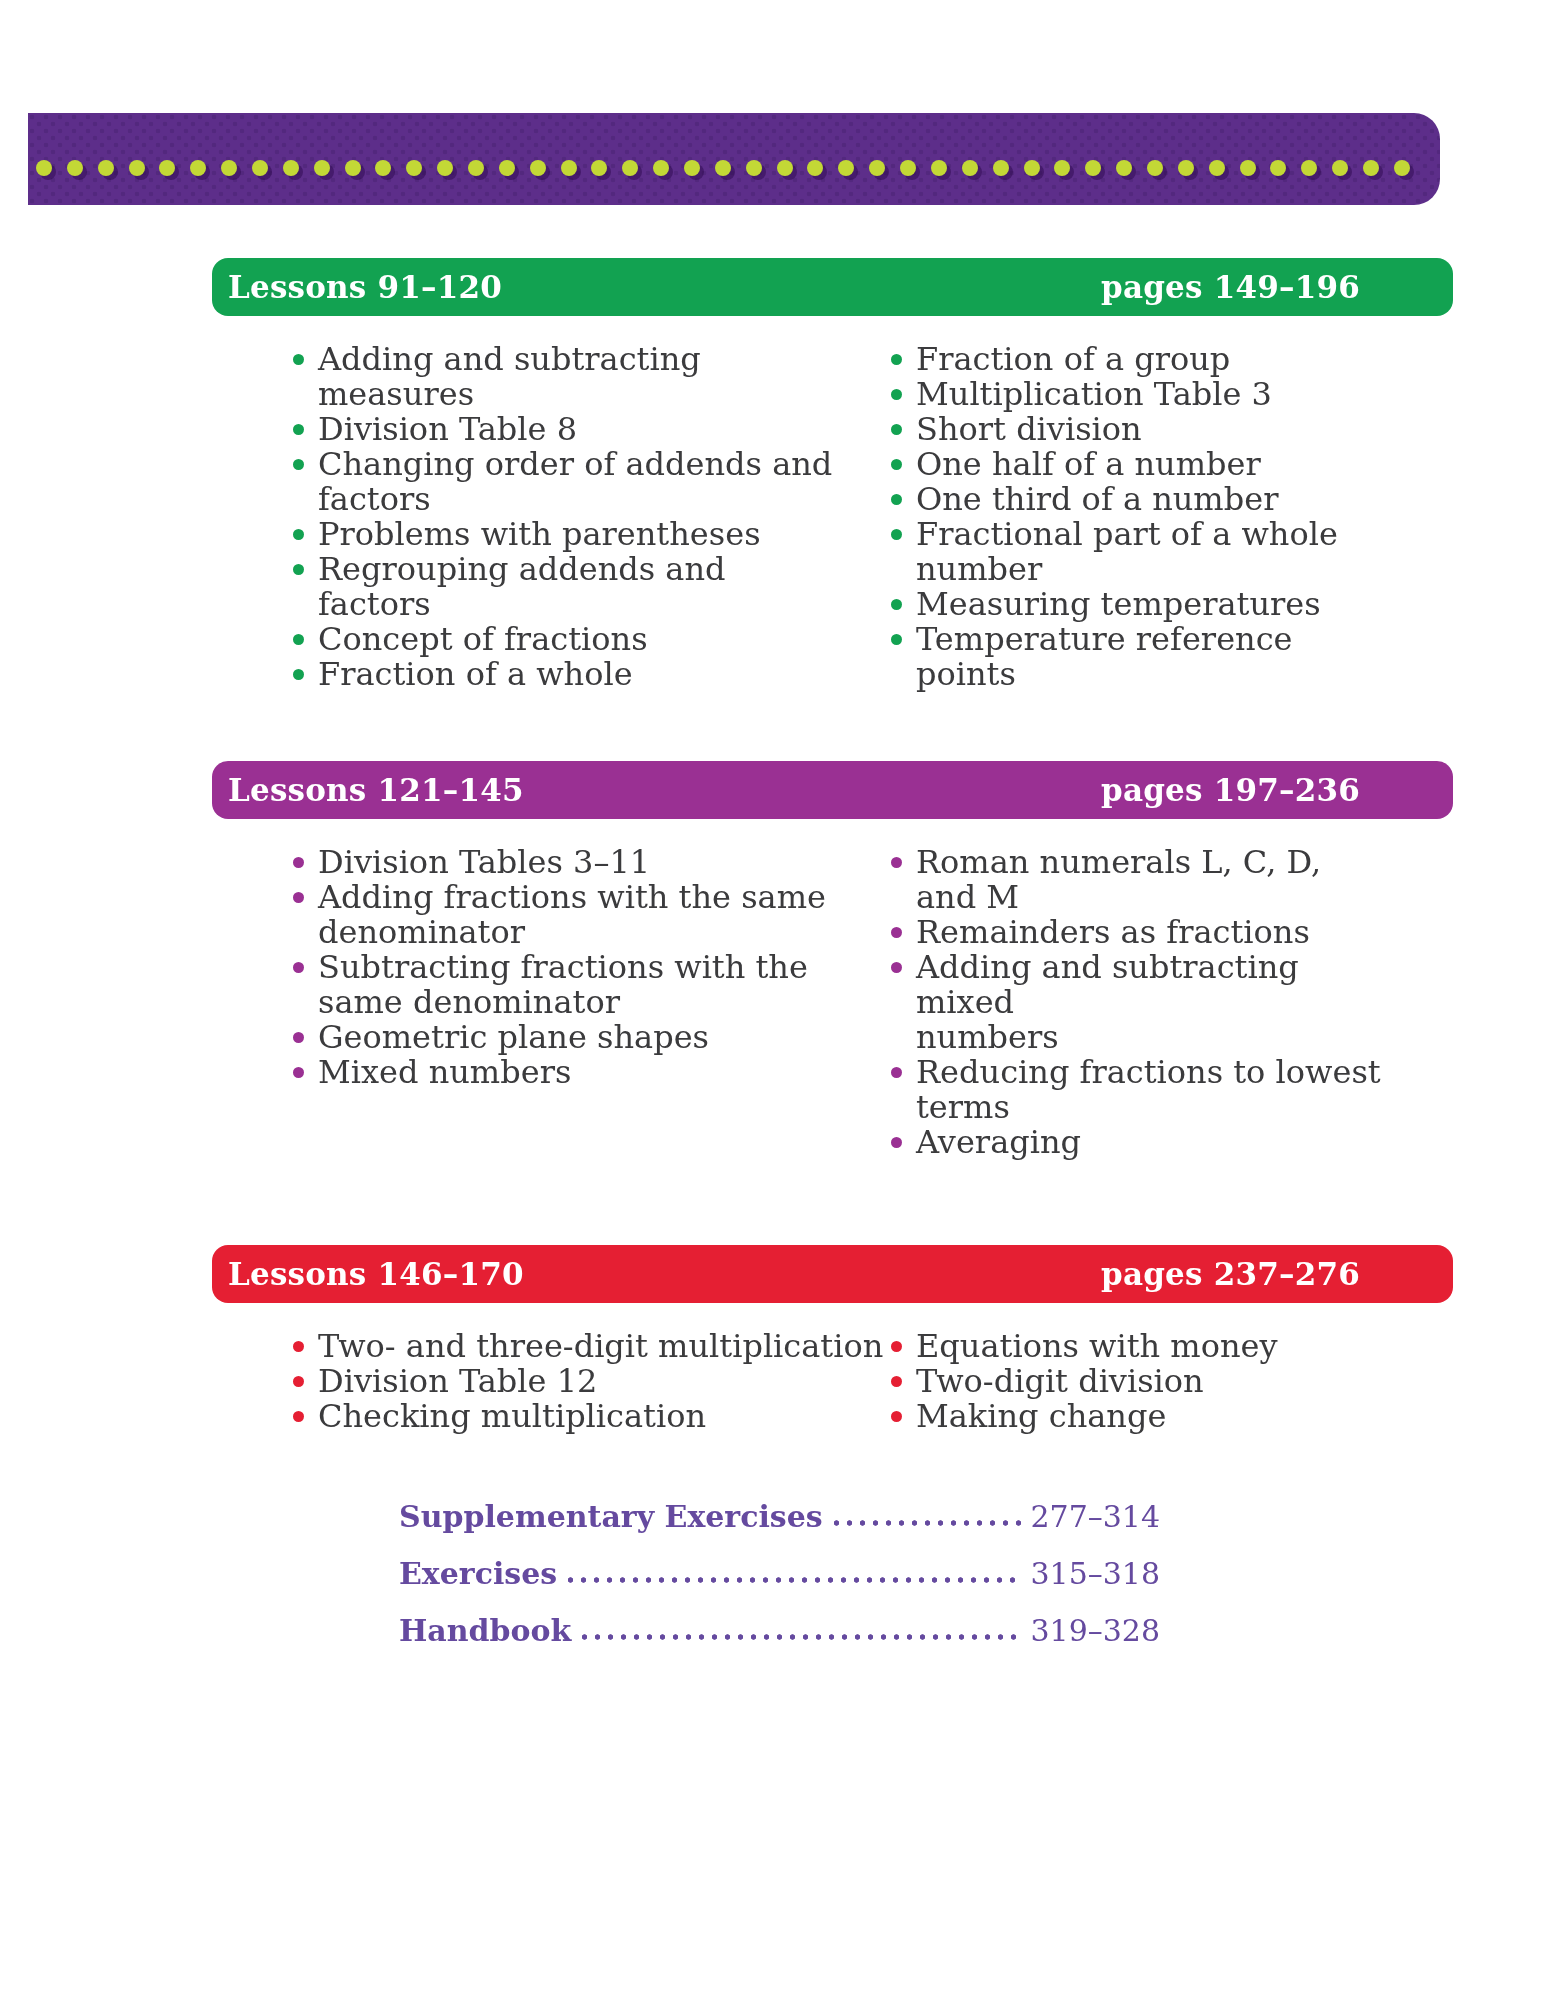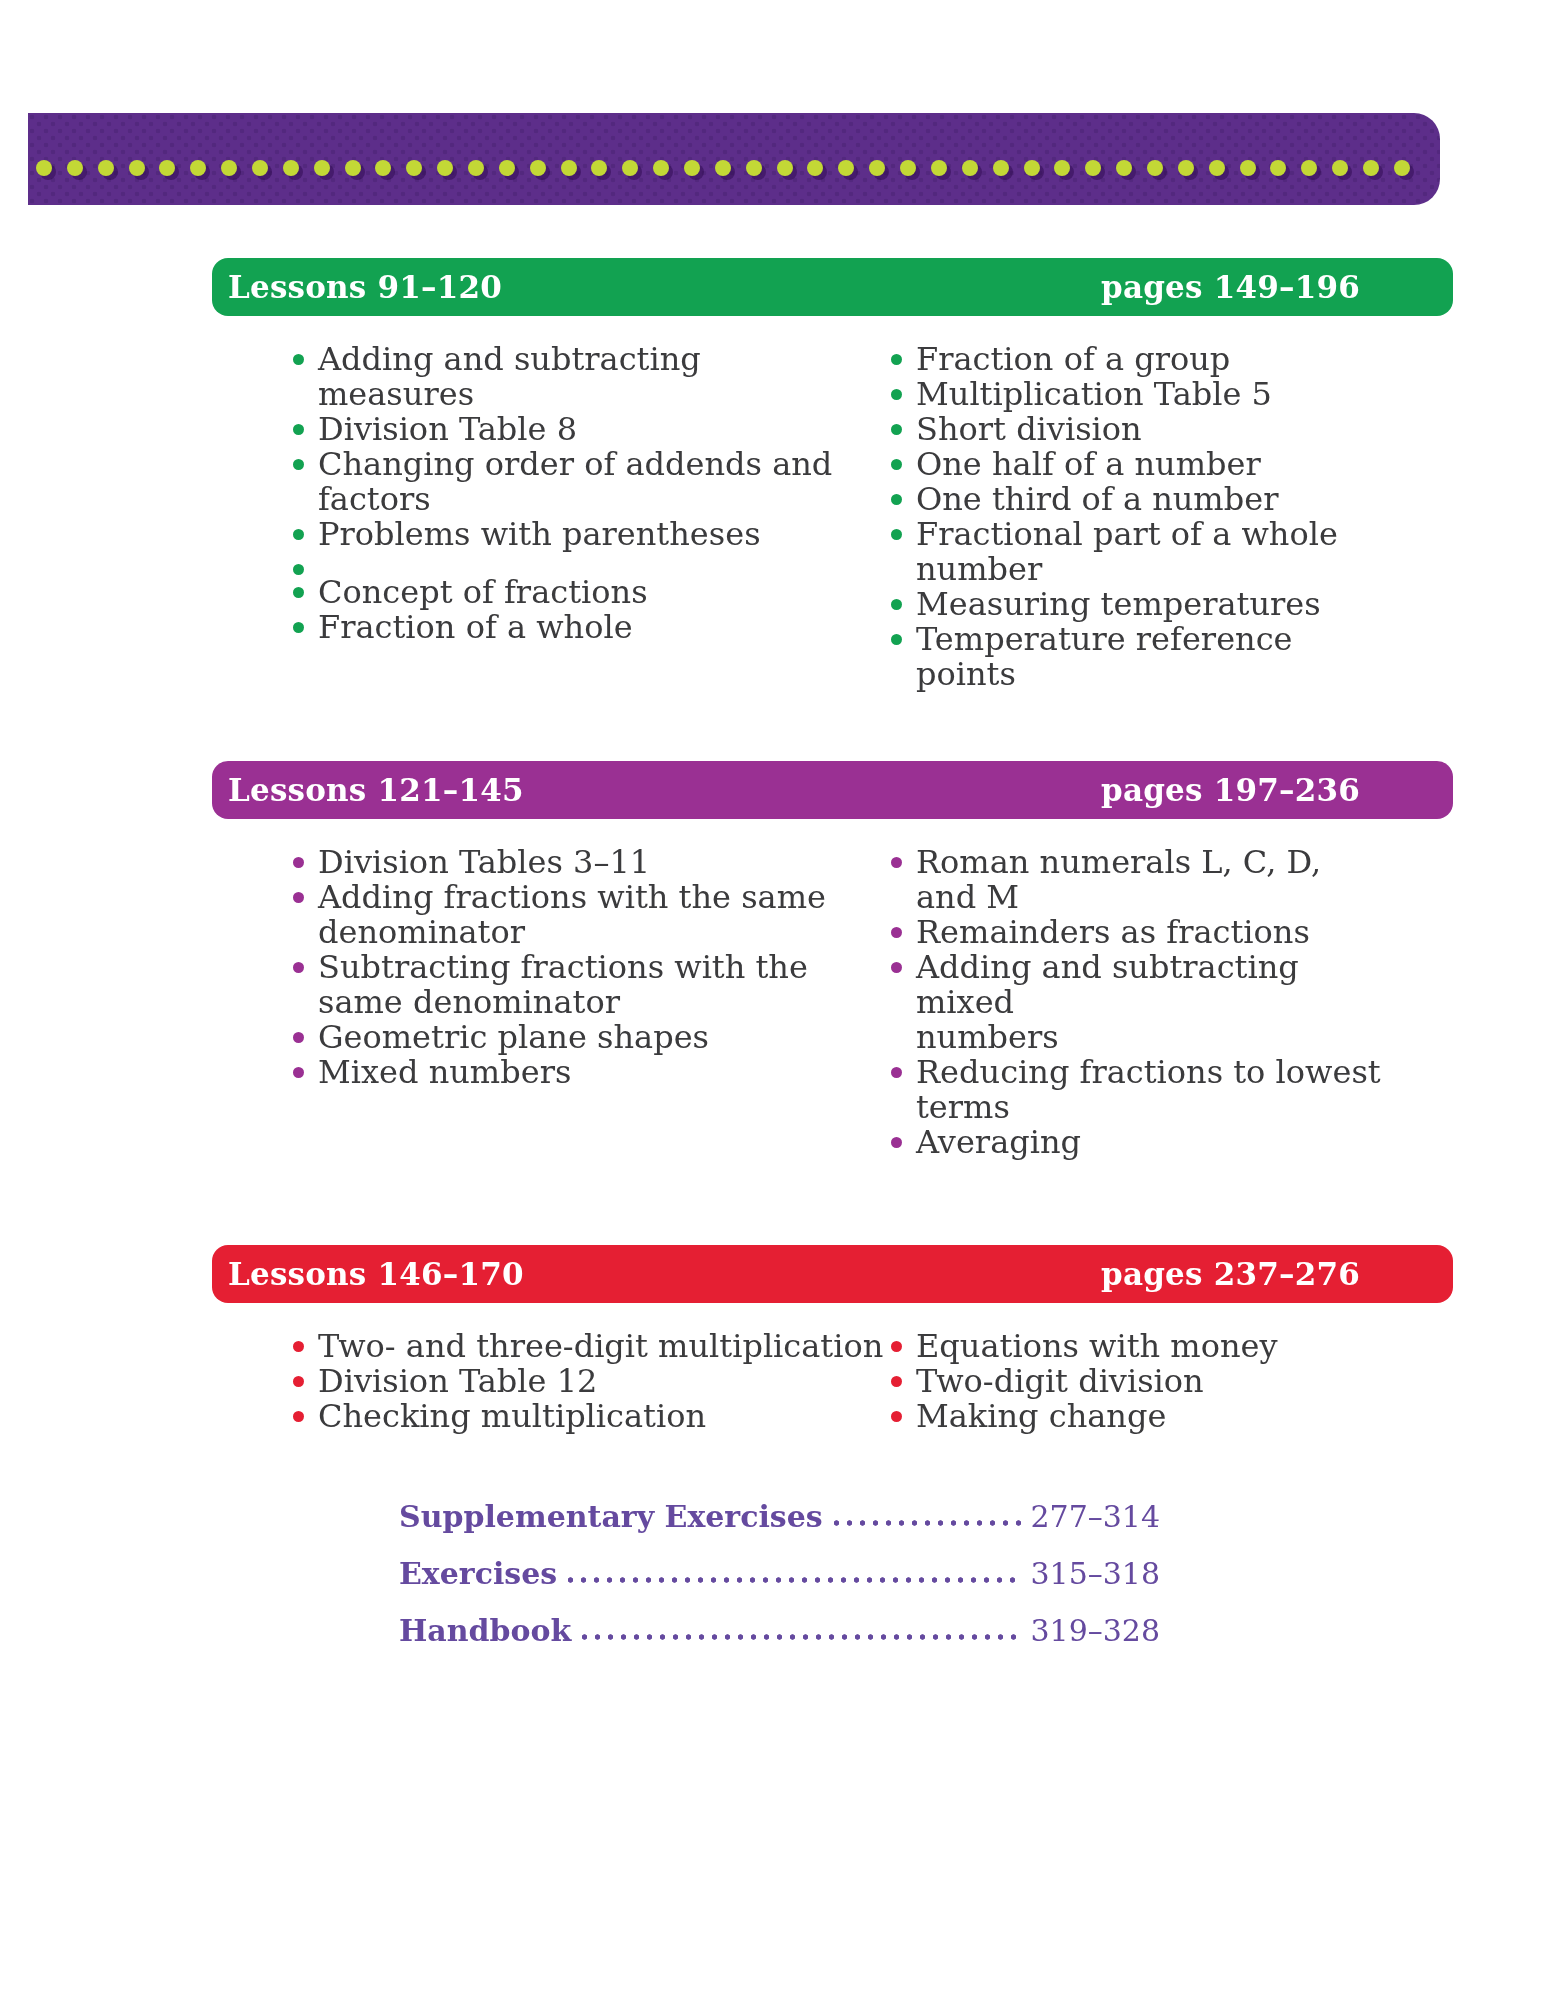--- a/index.html
+++ b/index.html
@@ -122,38 +122,39 @@
         <span class="blt"></span>
         <span class="txt">Changing order of addends and
 factors</span>
       </li>
     <li class="item">
         <span class="blt"></span>
         <span class="txt">Problems with parentheses</span>
       </li>
     <li class="item">
         <span class="blt"></span>
+        <span class="txt">Regrouping addends and factors</span>
       </li>
     <li class="item">
         <span class="blt"></span>
         <span class="txt">Concept of fractions</span>
       </li>
     <li class="item">
         <span class="blt"></span>
         <span class="txt">Fraction of a whole</span>
       </li>
   </ul>
   <ul class="col s0c2 sec0">
     <li class="item">
         <span class="blt"></span>
         <span class="txt">Fraction of a group</span>
       </li>
     <li class="item">
         <span class="blt"></span>
-        <span class="txt">Multiplication Table 5</span>
+        <span class="txt">Multiplication Table 3</span>
       </li>
     <li class="item">
         <span class="blt"></span>
         <span class="txt">Short division</span>
       </li>
     <li class="item">
         <span class="blt"></span>
         <span class="txt">One half of a number</span>
       </li>
     <li class="item">

